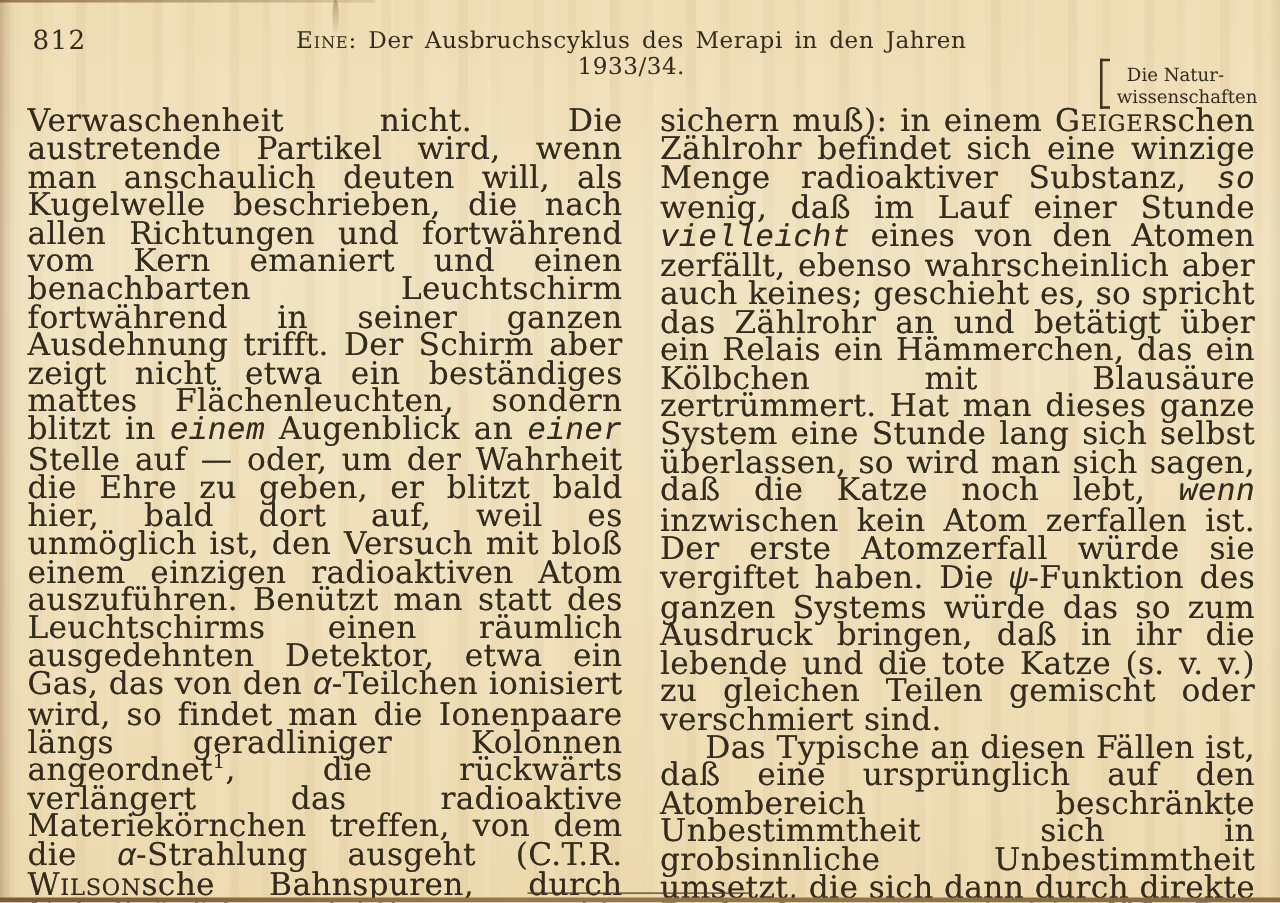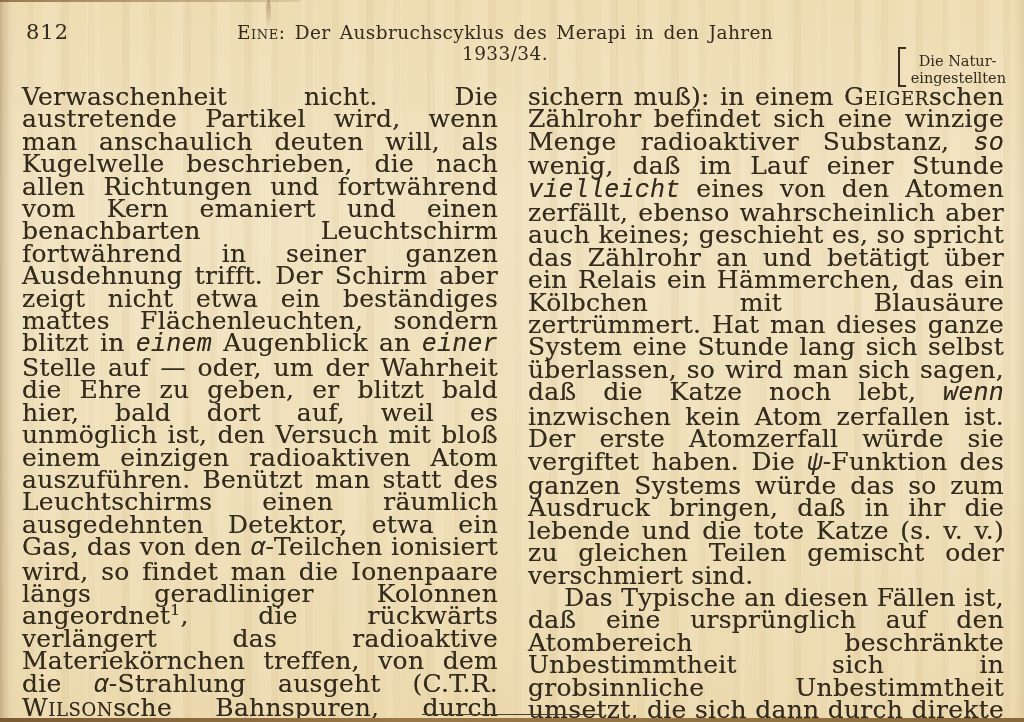--- a/index.html
+++ b/index.html
@@ -100,21 +100,21 @@
   <div class="edge-top"></div>
   <div class="crease-top"></div>
 
   <div class="header">
     <div class="page-number">812</div>
     <div class="running-title"><span class="sc">Eine</span>: Der Ausbruchscyklus des Merapi in den Jahren 1933/34.</div>
     <div class="journal-box">
       <div class="journal-bracket"></div>
       <div class="journal-name">
         <div class="l1">Die Natur-</div>
-        <div class="l2">eingestellten</div>
+        <div class="l2">wissenschaften</div>
       </div>
     </div>
   </div>
 
   <div class="columns">
 
     <div class="col">
       <p class="body-par">Verwaschenheit nicht. Die austretende Partikel wird, wenn man anschaulich deuten will, als Kugelwelle beschrieben, die nach allen Richtungen und fortwährend vom Kern emaniert und einen benachbarten Leuchtschirm fortwährend in seiner ganzen Ausdehnung trifft. Der Schirm aber zeigt nicht etwa ein beständiges mattes Flächenleuchten, sondern blitzt in <span class="i">einem</span> Augenblick an <span class="i">einer</span> Stelle auf — oder, um der Wahrheit die Ehre zu geben, er blitzt bald hier, bald dort auf, weil es unmöglich ist, den Versuch mit bloß einem einzigen radioaktiven Atom auszuführen. Benützt man statt des Leuchtschirms einen räumlich ausgedehnten Detektor, etwa ein Gas, das von den <span class="i">α</span>-Teilchen ionisiert wird, so findet man die Ionenpaare längs geradliniger Kolonnen angeordnet<span class="sup">1</span>, die rückwärts verlängert das radioaktive Materiekörnchen treffen, von dem die <span class="i">α</span>-Strahlung ausgeht (C.T.R. <span class="sc">Wilson</span>sche Bahnspuren, durch Nebeltröpfchen sichtbar gemacht, die auf den Ionen kondensieren).</p>
       <hr class="footnote-rule">
 

